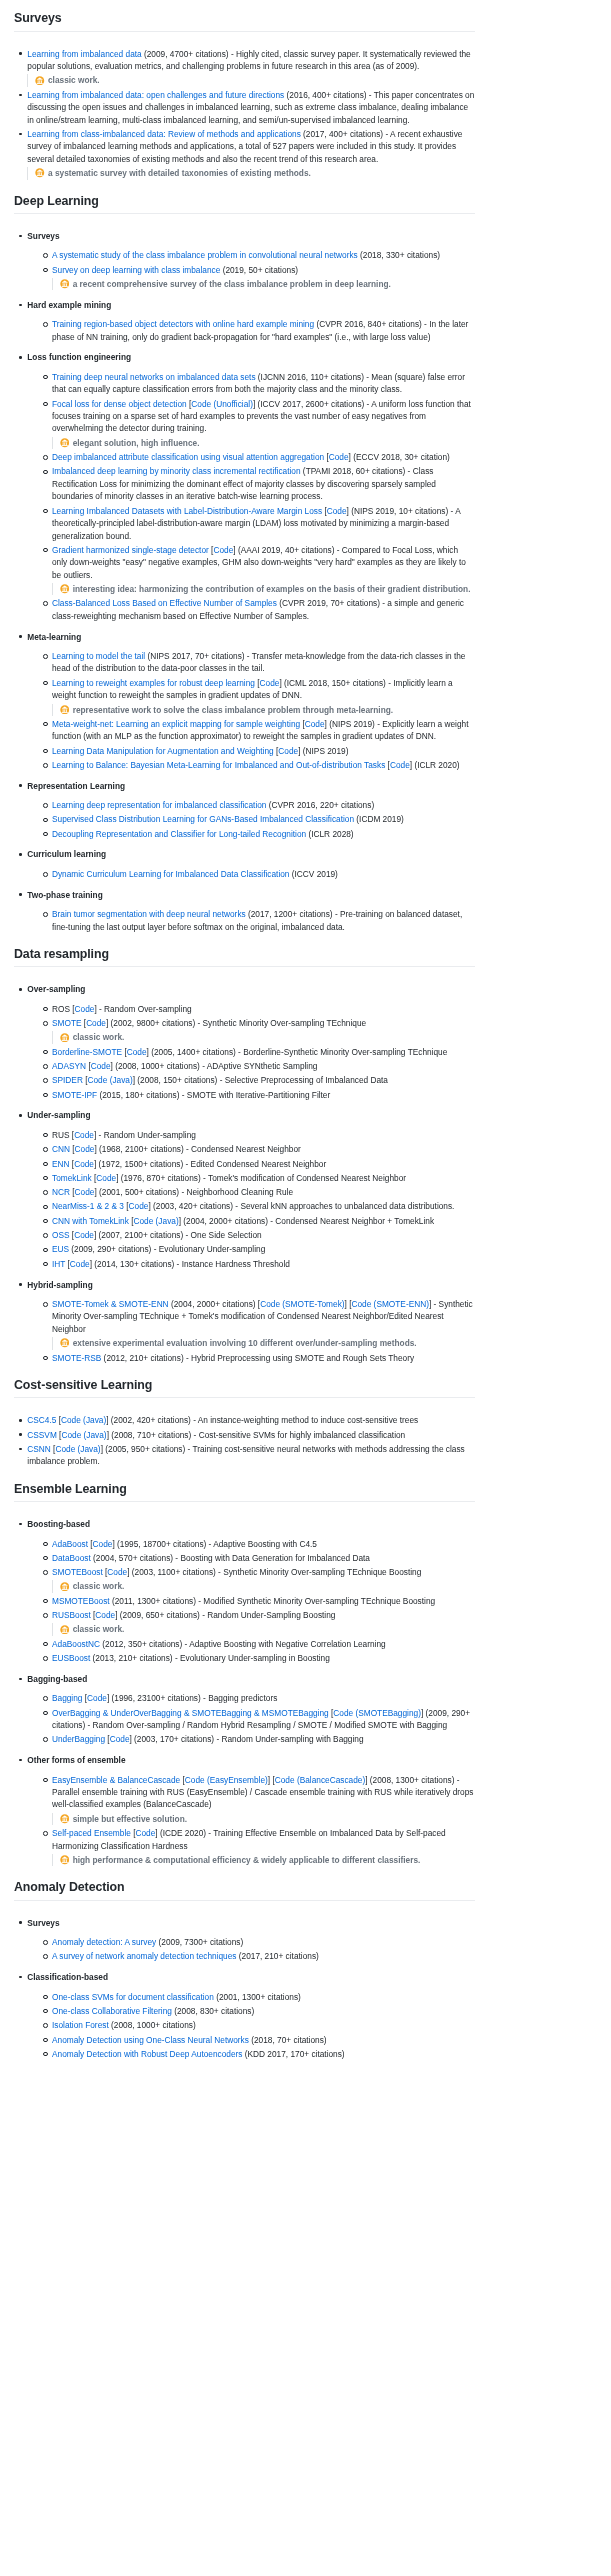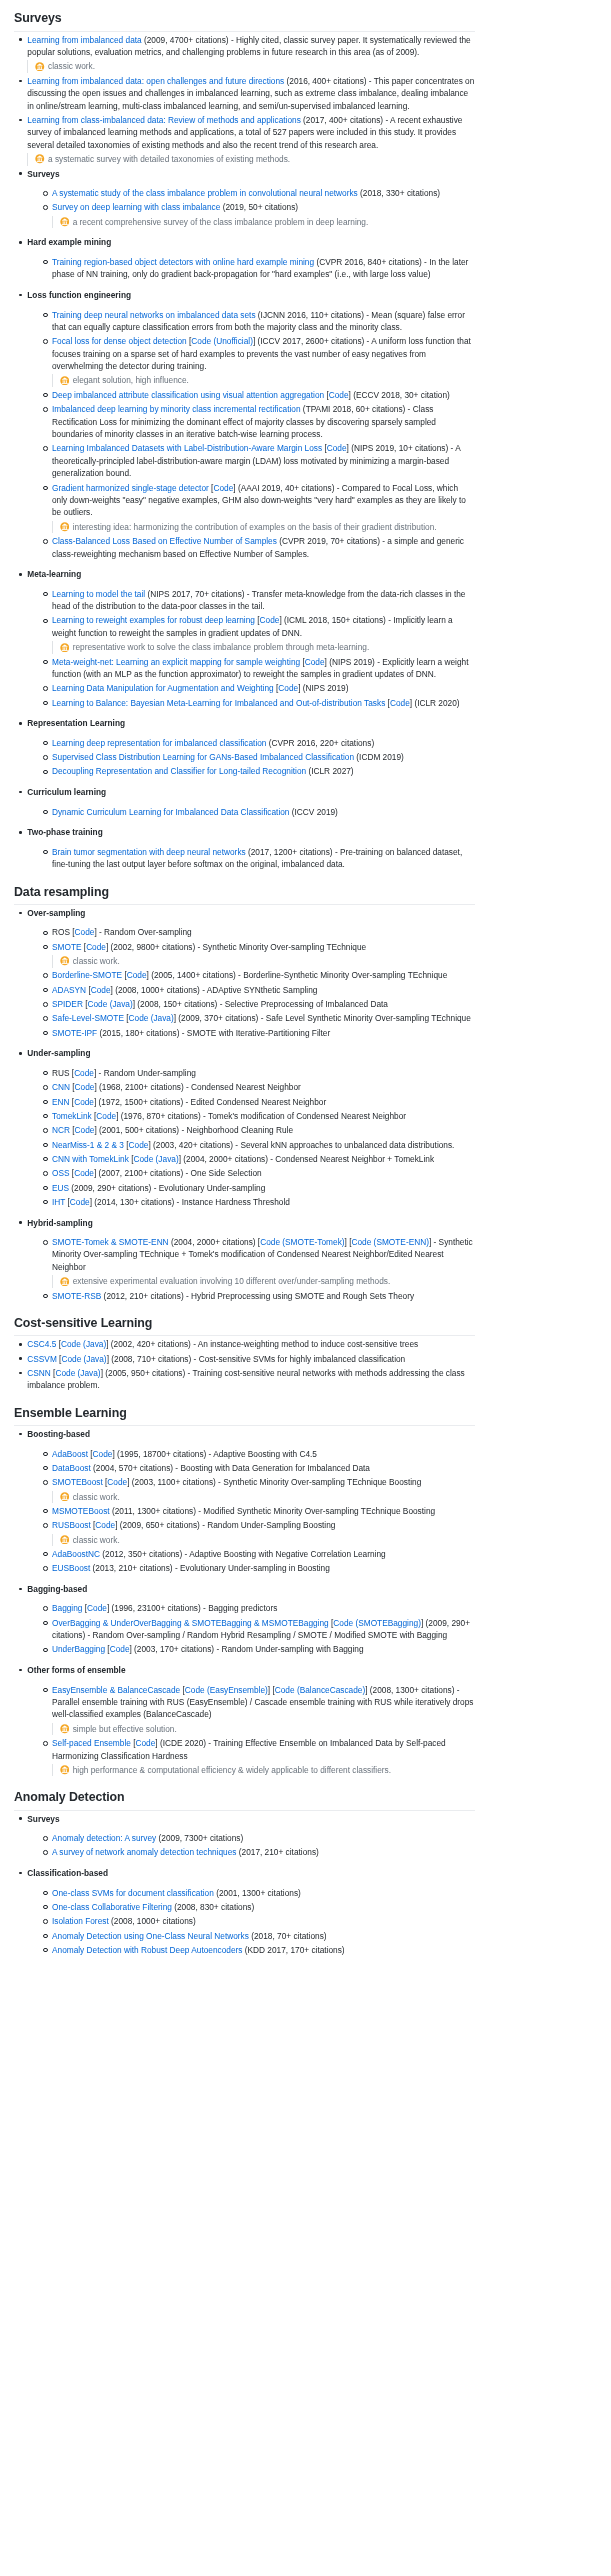--- a/index.html
+++ b/index.html
@@ -25,21 +25,21 @@
     padding-bottom: 3.8px;
     border-bottom: 0.6px solid #eaecef;
     color: #24292e;
     letter-spacing: -0.1px;
   }
   h2.section:first-child { margin-top: 0; }
 
   ul { margin: 0; padding: 0; list-style: none; }
 
   
-  ul.lvl1 { margin-top: 2px; }
+  ul.lvl1 { margin-top: 16px; }
   ul.lvl1 > li.item {
     position: relative;
     padding-left: 13.3px;
     margin-top: 1.9px;
   }
   ul.lvl1 > li.item::before {
     content: "";
     position: absolute;
     left: 5.1px; top: 4.8px;
     width: 2.5px; height: 2.5px;
@@ -75,20 +75,21 @@
   a { color: #0366d6; text-decoration: none; }
 
   .plain { color: #24292e; }
 
   
   blockquote {
     margin: 1.9px 0 1.9px 0;
     padding: 0 0 0 7px;
     border-left: 1.9px solid #dfe2e5;
     color: #6a737d;
+    font-weight: bold;
   }
   blockquote .note-line {
     display: flex;
     align-items: flex-start;
     gap: 3.2px;
     line-height: 1.5;
   }
   .emoji {
     display: inline-block;
     width: 9.5px; height: 9.5px;
@@ -137,20 +138,21 @@
                 <rect x="9" y="15" width="3" height="9" fill="#fff"></rect>
                 <rect x="14.5" y="15" width="3" height="9" fill="#fff"></rect>
                 <rect x="20" y="15" width="3" height="9" fill="#fff"></rect>
                 <rect x="6" y="24" width="20" height="3" fill="#fff"></rect>
               </svg></span>
             <span class="note-text">a systematic survey with detailed taxonomies of existing methods.</span>
           </div>
         </blockquote>
       </li>
     </ul>
+    <h2 class="section">Deep Learning</h2>
     <ul class="lvl1">
       <li class="item group"><span class="group-label">Surveys</span><ul class="lvl2">
           <li class="item">
             <span class="body"><a href="#">A systematic study of the class imbalance problem in convolutional neural networks</a><span class="plain"> (2018, 330+ citations)</span></span>
           </li>
           <li class="item">
             <span class="body"><a href="#">Survey on deep learning with class imbalance</a><span class="plain"> (2019, 50+ citations)</span></span>
             <blockquote>
               <div class="note-line">
                 <span class="emoji"><svg width="9.5" height="9.5" viewBox="0 0 32 32">
@@ -255,21 +257,21 @@
           </li>
         </ul></li>
       <li class="item group"><span class="group-label">Representation Learning</span><ul class="lvl2">
           <li class="item">
             <span class="body"><a href="#">Learning deep representation for imbalanced classification</a><span class="plain"> (CVPR 2016, 220+ citations)</span></span>
           </li>
           <li class="item">
             <span class="body"><a href="#">Supervised Class Distribution Learning for GANs-Based Imbalanced Classification</a><span class="plain"> (ICDM 2019)</span></span>
           </li>
           <li class="item">
-            <span class="body"><a href="#">Decoupling Representation and Classifier for Long-tailed Recognition</a><span class="plain"> (ICLR 2027)</span></span>
+            <span class="body"><a href="#">Decoupling Representation and Classifier for Long-tailed Recognition</a><span class="plain"> (ICLR 2028)</span></span>
           </li>
         </ul></li>
       <li class="item group"><span class="group-label">Curriculum learning</span><ul class="lvl2">
           <li class="item">
             <span class="body"><a href="#">Dynamic Curriculum Learning for Imbalanced Data Classification</a><span class="plain"> (ICCV 2019)</span></span>
           </li>
         </ul></li>
       <li class="item group"><span class="group-label">Two-phase training</span><ul class="lvl2">
           <li class="item">
             <span class="body"><a href="#">Brain tumor segmentation with deep neural networks</a><span class="plain"> (2017, 1200+ citations) - Pre-training on balanced dataset, fine-tuning the last output layer before softmax on the original, imbalanced data.</span></span>
@@ -300,23 +302,20 @@
             </blockquote>
           </li>
           <li class="item">
             <span class="body"><a href="#">Borderline-SMOTE</a><span class="plain"> [</span><a href="#">Code</a><span class="plain">] (2005, 1400+ citations) - Borderline-Synthetic Minority Over-sampling TEchnique</span></span>
           </li>
           <li class="item">
             <span class="body"><a href="#">ADASYN</a><span class="plain"> [</span><a href="#">Code</a><span class="plain">] (2008, 1000+ citations) - ADAptive SYNthetic Sampling</span></span>
           </li>
           <li class="item">
             <span class="body"><a href="#">SPIDER</a><span class="plain"> [</span><a href="#">Code (Java)</a><span class="plain">] (2008, 150+ citations) - Selective Preprocessing of Imbalanced Data</span></span>
-          </li>
-          <li class="item">
-            <span class="body"><a href="#">Safe-Level-SMOTE</a><span class="plain"> [</span><a href="#">Code (Java)</a><span class="plain">] (2009, 370+ citations) - Safe Level Synthetic Minority Over-sampling TEchnique</span></span>
           </li>
           <li class="item">
             <span class="body"><a href="#">SMOTE-IPF</a><span class="plain"> (2015, 180+ citations) - SMOTE with Iterative-Partitioning Filter</span></span>
           </li>
         </ul></li>
       <li class="item group"><span class="group-label">Under-sampling</span><ul class="lvl2">
           <li class="item">
             <span class="body"><span class="plain">RUS [</span><a href="#">Code</a><span class="plain">] - Random Under-sampling</span></span>
           </li>
           <li class="item">

